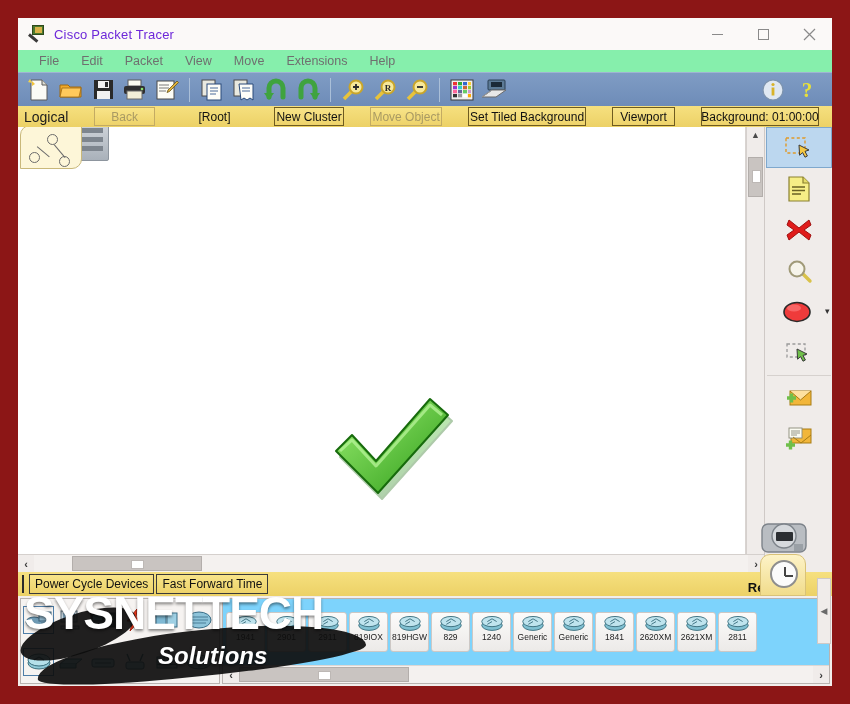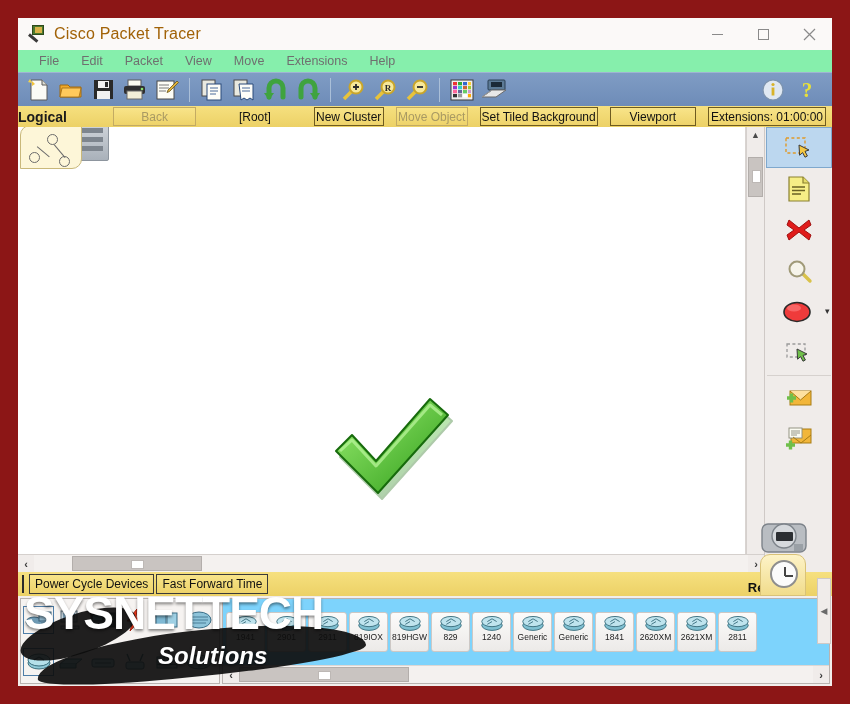--- a/index.html
+++ b/index.html
@@ -21,21 +21,21 @@
   
   .titlebar{
     height:32px; background:#fbf9f8;
     display:flex; align-items:center;
     flex:0 0 32px;
   }
   .title-ico{ width:18px;height:18px;margin:0 8px 0 10px; position:relative; flex:0 0 18px;}
   .title-ico .sq{position:absolute;left:4px;top:0;width:12px;height:10px;background:#4c7a2e;border:1px solid #2e4a1c;}
   .title-ico .sq2{position:absolute;left:7px;top:2px;width:7px;height:6px;background:#d8b24a;}
   .title-ico .stick{position:absolute;left:1px;top:8px;width:11px;height:3px;background:#3a3a3a;transform:rotate(40deg);transform-origin:left center;}
-  .title-txt{ font-size:16px; color:#a16207; letter-spacing:.2px;}
+  .title-txt{ font-size:13px; color:#6d28d9; letter-spacing:.2px;}
   .wbtns{ margin-left:auto; display:flex; height:32px;}
   .wbtn{ width:46px;height:32px; display:flex;align-items:center;justify-content:center; color:#808080; font-size:14px;}
   .wbtn .mline{width:11px;height:1px;background:#8a8a8a;}
   .wbtn .msq{width:11px;height:11px;border:1px solid #8a8a8a;}
   .wbtn svg{display:block;}
   
   .menubar{
     height:22px; background:#86efac; display:flex; align-items:center;
     padding-left:12px; gap:4px; flex:0 0 22px;
   }
@@ -49,25 +49,25 @@
   }
   .tb{ width:30px;height:30px; display:flex;align-items:center;justify-content:center; position:relative;}
   .tsep{ width:1px;height:24px;background:#aabfd8;margin:0 5px;}
   .tb-right{ margin-left:auto; display:flex; align-items:center; gap:4px; padding-right:4px;}
   
   .ybar{
     flex:0 0 21px; height:21px;
     background:linear-gradient(#f6e07f,#ecd166);
     display:flex; align-items:stretch; font-size:12px;
   }
-  .ylogical{ width:118px; display:flex;align-items:center;font-weight:bold; font-size:14px; color:#1b1b1b;}
+  .ylogical{ width:118px; display:flex;align-items:center;padding-left:6px; font-weight:normal; font-size:14px; color:#1b1b1b;}
   .ybtn{
     display:flex;align-items:center;justify-content:center;
     border:1px solid #6e5b20; background:linear-gradient(#f8e489,#eed36a);
-    margin:1px 6px; padding:0 6px; white-space:nowrap;
+    margin:1px 13px; padding:0 6px; white-space:nowrap;
   }
   .ybtn.disabled{ color:#a99a63; border-color:#c3ab63;}
   .ybtn.w-back{ width:106px;}
   .ybtn.w-root{ width:120px; border:none; background:transparent;}
   .ybtn.w-nc{ width:70px;}
   .ybtn.w-mo{ width:72px;}
   .ybtn.w-stb{ width:118px;}
   .ybtn.w-vp{ width:110px;}
   .ybtn.w-env{ width:118px;}
   
@@ -374,21 +374,21 @@
   </div>
 
   <div class="ybar">
     <div class="ylogical">Logical</div>
     <div class="ybtn w-back disabled">Back</div>
     <div class="ybtn w-root">[Root]</div>
     <div class="ybtn w-nc">New Cluster</div>
     <div class="ybtn w-mo disabled">Move Object</div>
     <div class="ybtn w-stb">Set Tiled Background</div>
     <div class="ybtn w-vp">Viewport</div>
-    <div class="ybtn w-env">Extensions: 01:00:00</div>
+    <div class="ybtn w-env">Background: 01:00:00</div>
   </div>
 
   <div class="body-row">
     <div class="ws-wrap">
       <div class="ws-inner">
         <div class="workspace">
           <div class="cluster">
             <div class="panel">
                 <i></i>
                 <i></i>

